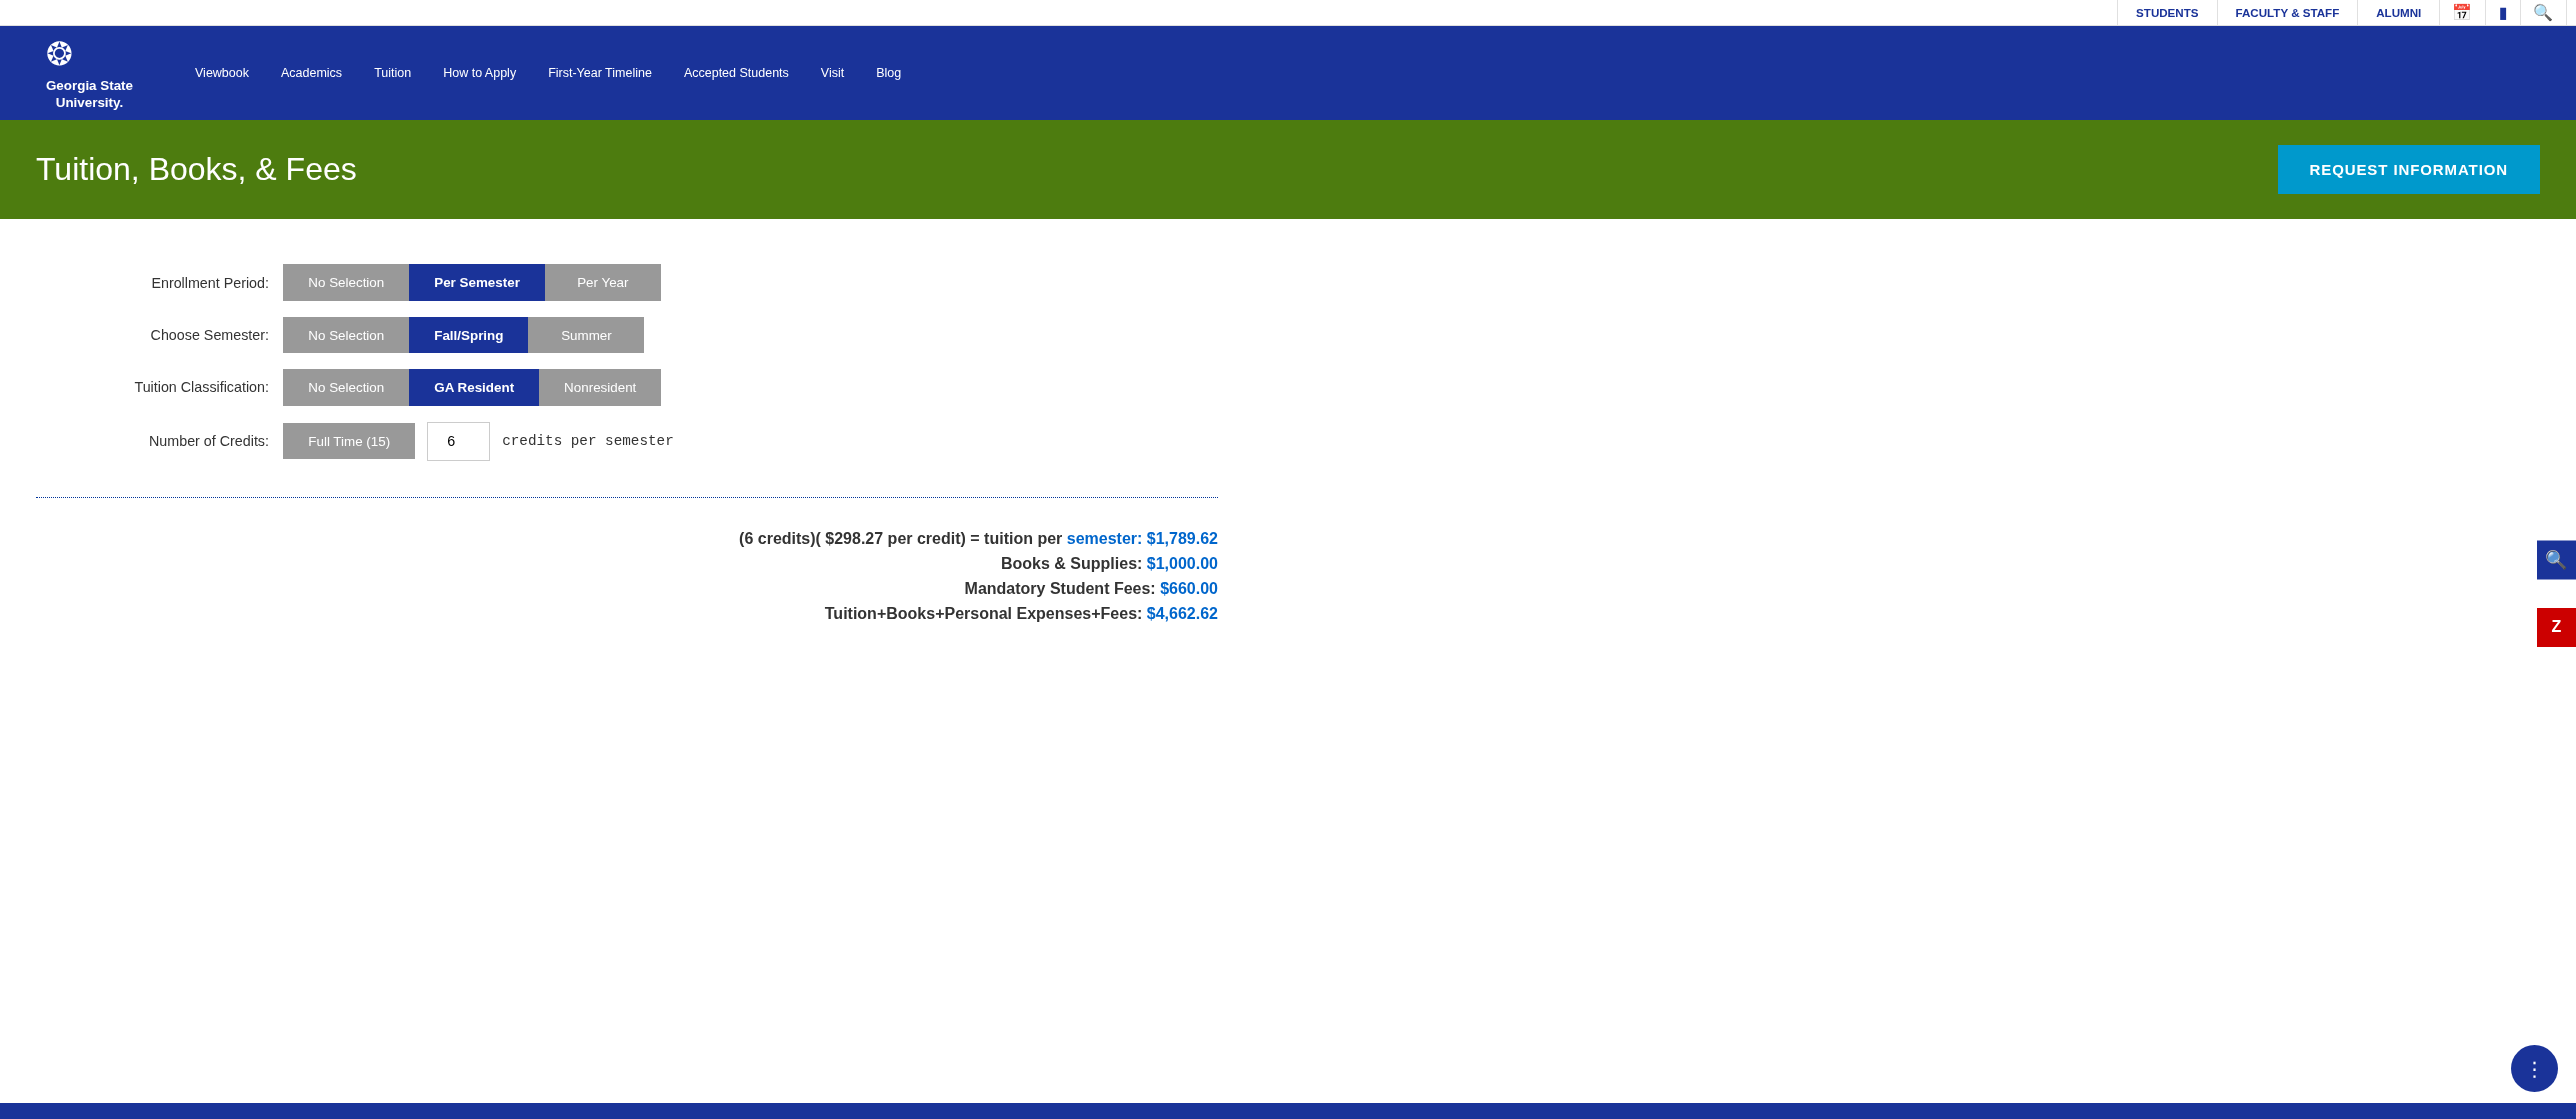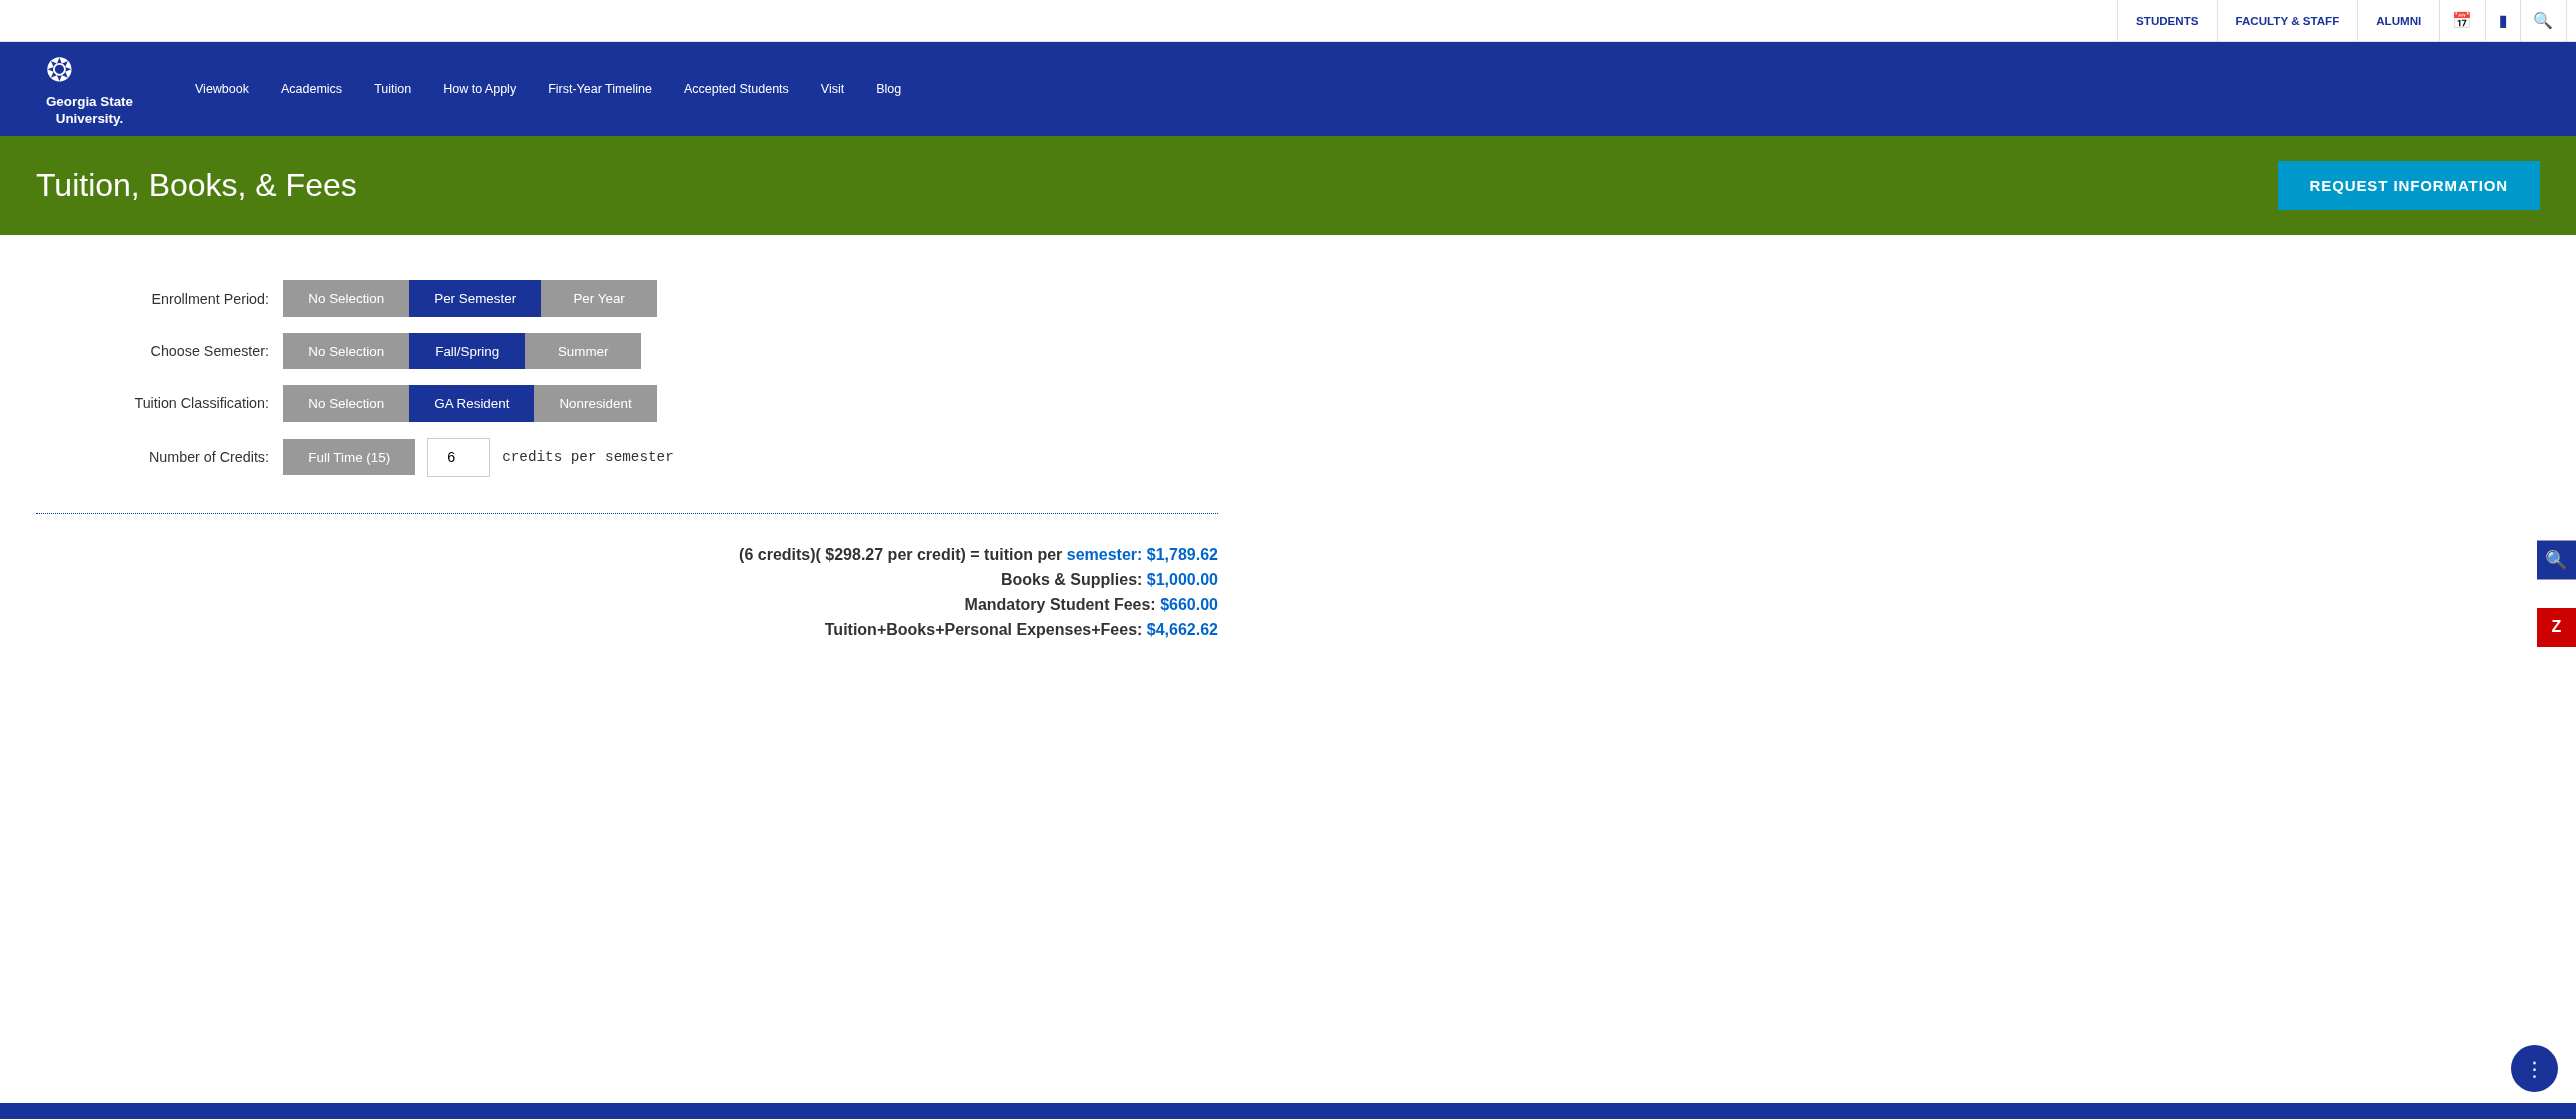--- a/index.html
+++ b/index.html
@@ -112,20 +112,21 @@
       font-weight: 500;
       min-width: 116px;
     }
     .calc-btn.inactive {
       background: #999;
       color: #fff;
     }
     .calc-btn.active {
       background: #1a3399;
       color: #fff;
+      font-weight: bold;
     }
 
     .credits-input-wrapper {
       display: flex;
       align-items: center;
       gap: 12px;
     }
     .credits-input {
       width: 63px;
       height: 39px;
@@ -222,21 +223,21 @@
       background: #1a3399;
       height: 16px;
       width: 100%;
       position: fixed;
       bottom: 0;
     }
     .top-utility {
       display: flex;
       justify-content: flex-end;
       align-items: center;
-      height: 42px;
+      height: 26px;
       border-bottom: 0.9px solid #e0e0e0;
       padding-right: 9px;
     }
     .top-utility .util-link {
       padding: 0 18px;
       font-size: 11.6px;
       font-weight: bold;
       color: #1a3399;
       text-decoration: none;
       border-right: 0.9px solid #e0e0e0;

